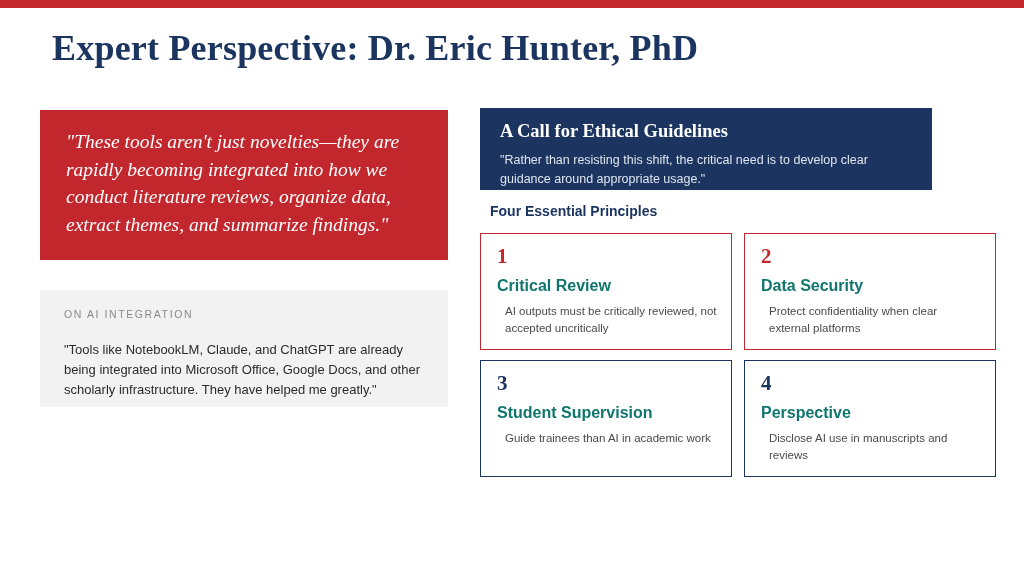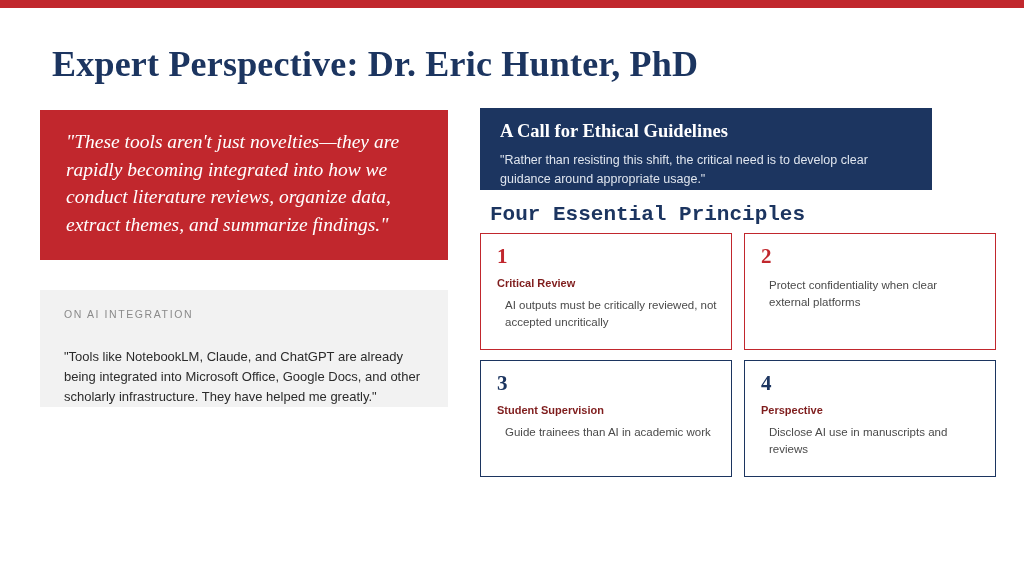--- a/index.html
+++ b/index.html
@@ -24,21 +24,20 @@
   .slide-title {
     position: absolute;
     left: 52px;
     top: 27px;
     font-family: "Liberation Serif", serif;
     font-weight: bold;
     font-size: 36px;
     color: #1c3560;
     letter-spacing: 0.2px;
     white-space: nowrap;
-    margin-top: 16px;
   }
 
   
   .quote-block {
     position: absolute;
     left: 40px;
     top: 110px;
     width: 408px;
     height: 150px;
     background: #c1272d;
@@ -61,21 +60,21 @@
     height: 117px;
     background: #f2f2f2;
     box-sizing: border-box;
     padding: 18px 24px 0 24px;
   }
   .note-label {
     font-size: 10.5px;
     letter-spacing: 1.6px;
     color: #8a8a8a;
     text-transform: uppercase;
-    margin-bottom: 27px;
+    margin-bottom: 20px;
   }
   .note-text {
     font-size: 13px;
     line-height: 1.55;
     color: #2b2b2b;
   }
 
   
   .callout {
     position: absolute;
@@ -97,23 +96,23 @@
   .callout-text {
     font-size: 12.5px;
     line-height: 1.5;
     color: #dfe5ee;
   }
 
   .principles-heading {
     position: absolute;
     left: 490px;
     top: 203px;
-    font-family: Liberation Mono, monospace;
+    font-family: Liberation Sans, sans-serif;
     font-weight: bold;
-    font-size: 21px;
+    font-size: 14px;
     color: #1c3560;
   }
 
   .cards {
     position: absolute;
     left: 480px;
     top: 233px;
     width: 516px;
     display: flex;
     flex-wrap: wrap;
@@ -131,23 +130,23 @@
   .card-num {
     font-family: "Liberation Serif", serif;
     font-weight: bold;
     font-size: 21px;
     line-height: 1;
     margin-bottom: 10px;
   }
   .card.red .card-num { color: #c1272d; }
   .card.navy .card-num { color: #1c3560; }
   .card-title {
-    font-size: 11px;
+    font-size: 16px;
     font-weight: bold;
-    color: #7f1d1d;
+    color: #0f766e;
     margin-bottom: 8px;
   }
   .card-desc {
     font-size: 11.5px;
     line-height: 1.45;
     color: #4a4a4a;
     margin-left: 8px;
   }
 </style>
 </head>
@@ -174,20 +173,21 @@
 <div class="principles-heading">Four Essential Principles</div>
 
 <div class="cards">
   <div class="card red">
     <div class="card-num">1</div>
     <div class="card-title">Critical Review</div>
     <div class="card-desc">AI outputs must be critically reviewed, not accepted uncritically</div>
   </div>
   <div class="card red">
     <div class="card-num">2</div>
+    <div class="card-title">Data Security</div>
     <div class="card-desc">Protect confidentiality when clear external platforms</div>
   </div>
   <div class="card navy">
     <div class="card-num">3</div>
     <div class="card-title">Student Supervision</div>
     <div class="card-desc">Guide trainees than AI in academic work</div>
   </div>
   <div class="card navy">
     <div class="card-num">4</div>
     <div class="card-title">Perspective</div>

